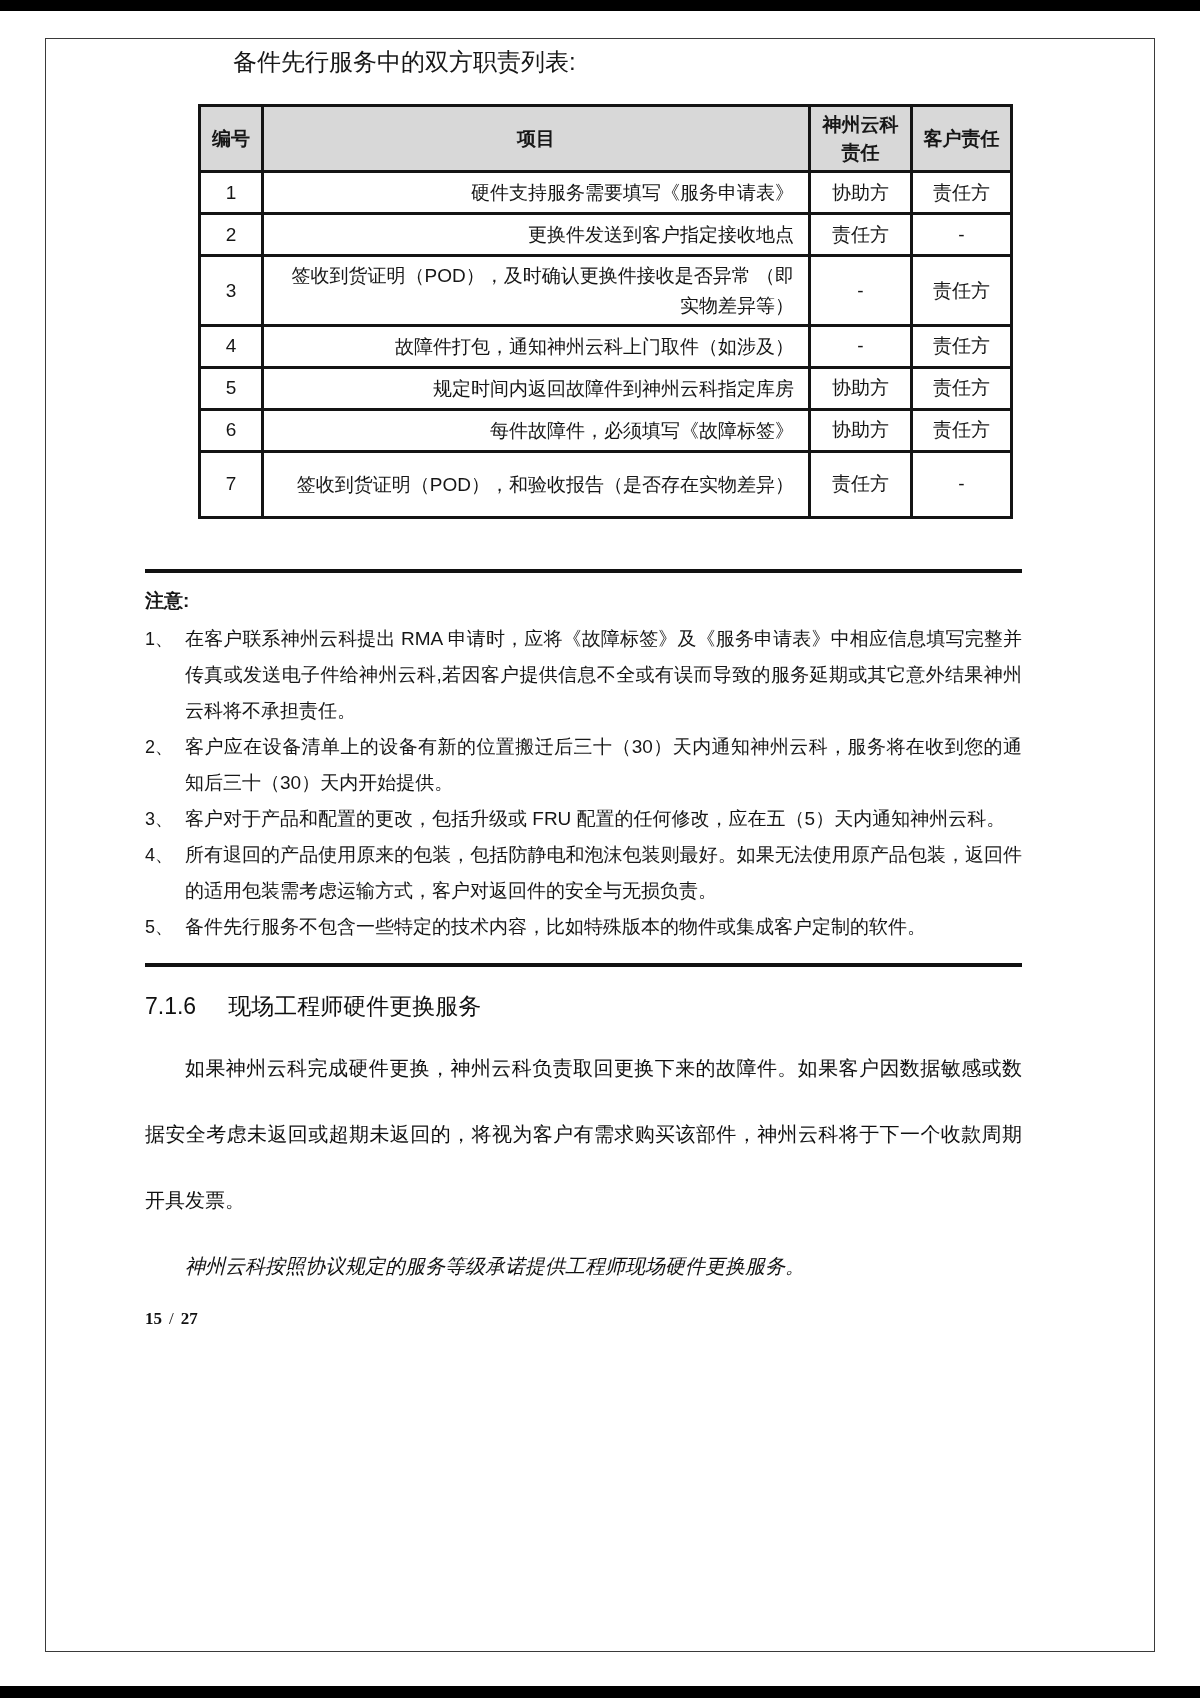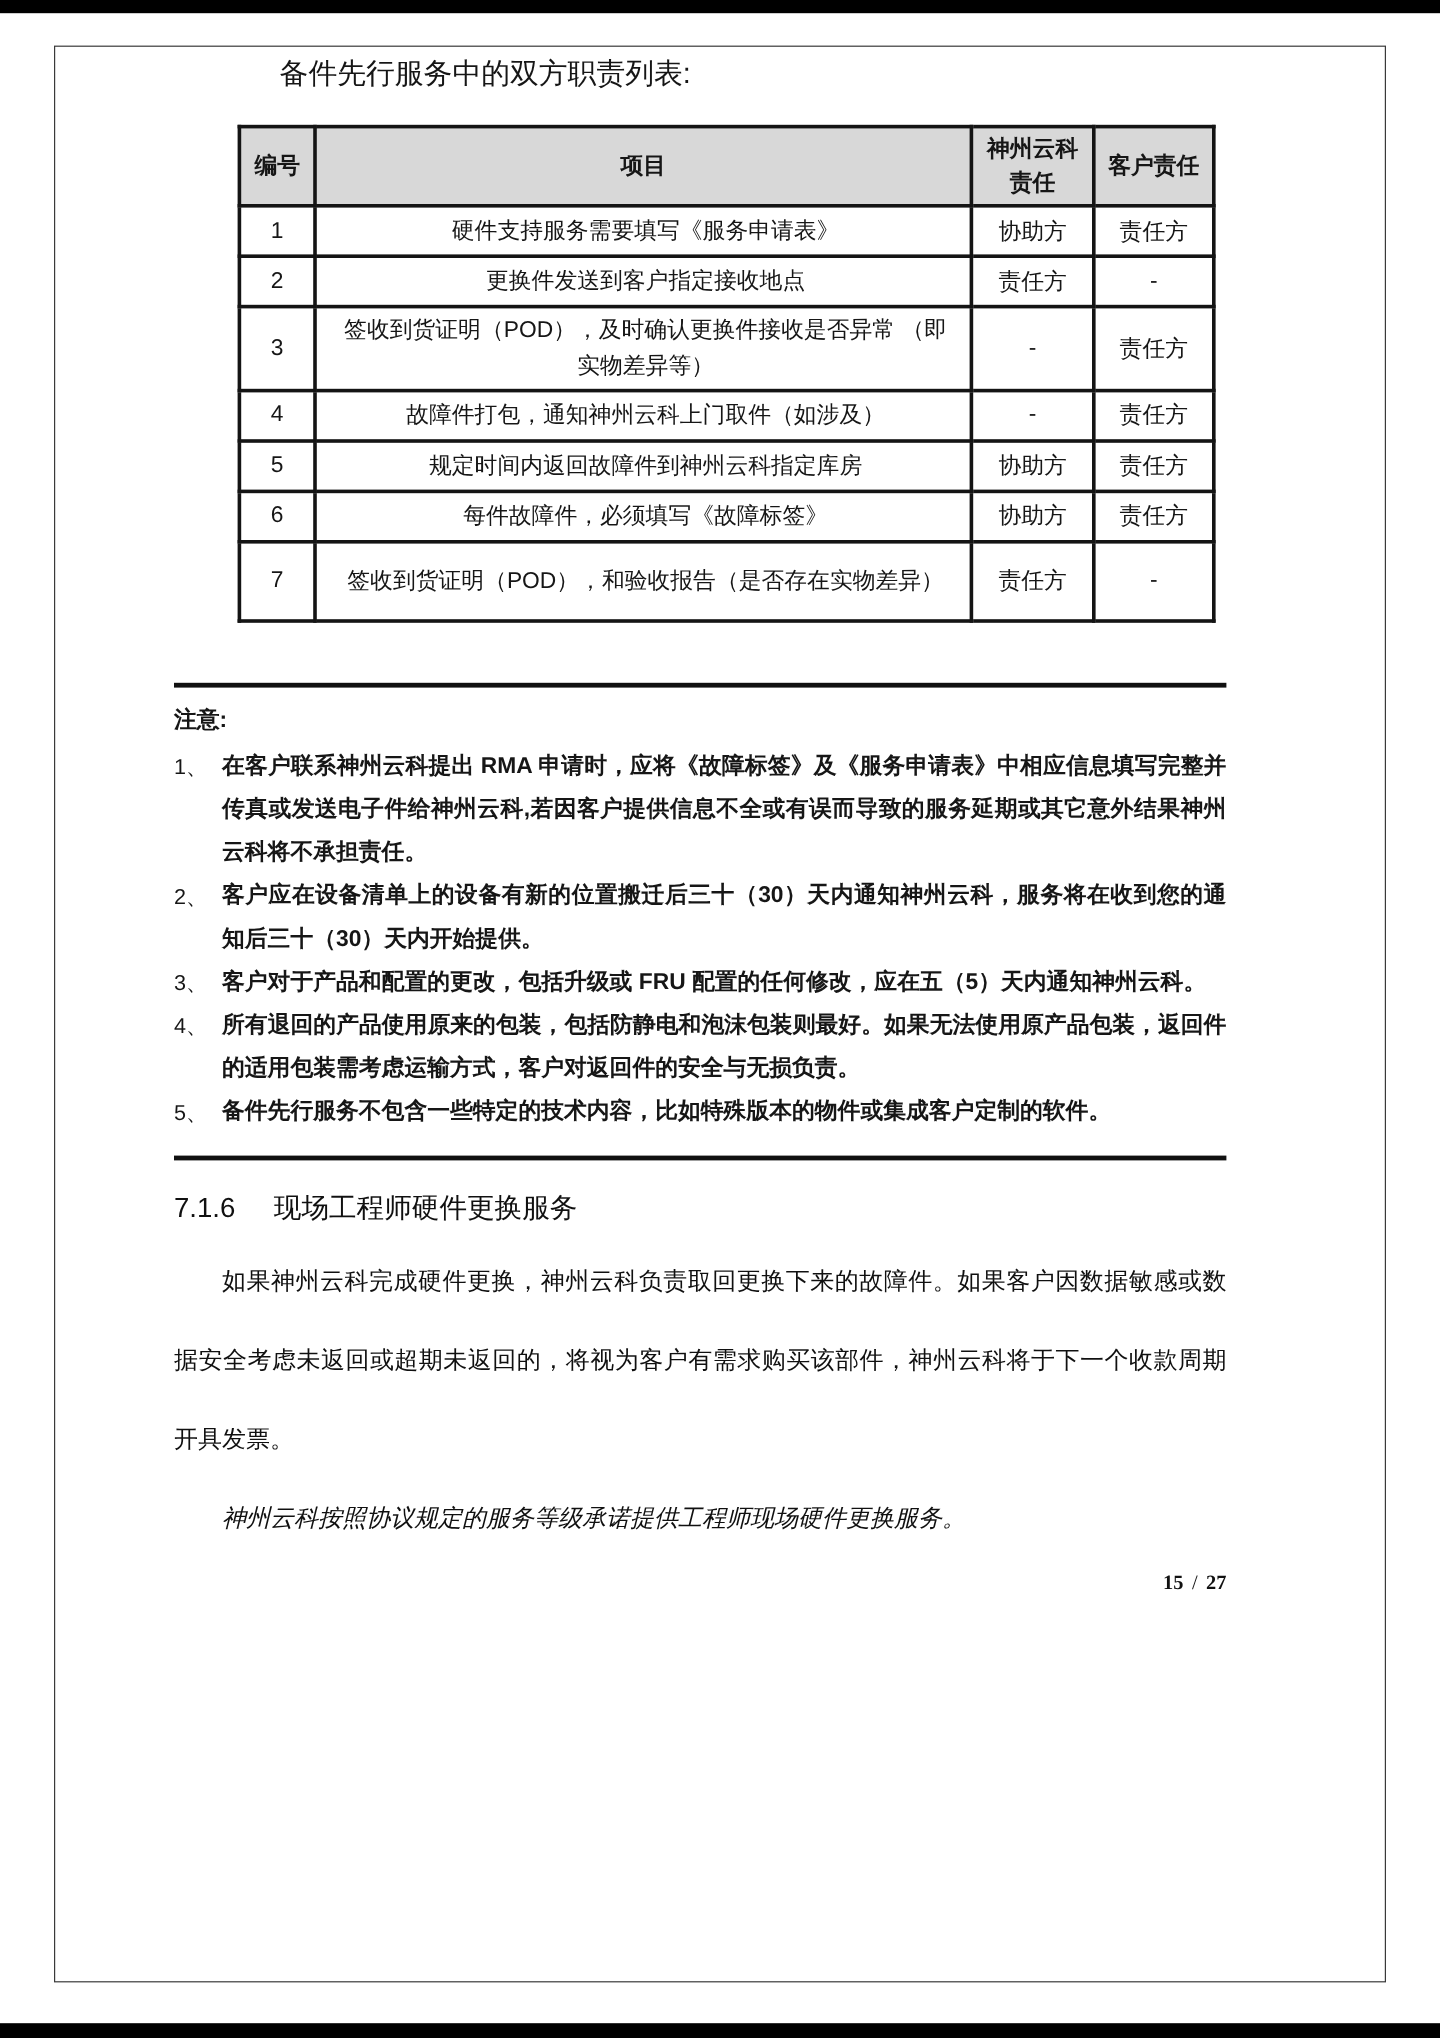--- a/index.html
+++ b/index.html
@@ -60,21 +60,21 @@
   table.resp thead tr { height: 62px; }
   table.resp thead th {
     background: var(--table-header-bg, #d8d8d8);
     font-weight: bold;
     white-space: pre-line;
     line-height: 1.45;
   }
   table.resp tbody tr { height: 42px; }
   table.resp tbody tr.tall { height: 66px; }
   table.resp td.item {
-    text-align: center;
+    text-align: right;
     padding-left: 18px;
     padding-right: 14px;
     line-height: 1.55;
   }
   .rule {
     margin-top: 50px;
     height: 4px;
     background: #111;
   }
   .rule.second { margin-top: 18px; }
@@ -86,42 +86,41 @@
   .notes { margin-top: 6px; }
   .note-item { display: flex; align-items: flex-start; }
   .note-num {
     flex: 0 0 40px;
     font-size: 18px; line-height: 36px;
   }
   .note-text {
     flex: 1;
     font-size: 19px; line-height: 36px;
     text-align: justify;
-    font-weight: bold;
   }
   .section-heading {
     margin-top: 24px;
     font-size: 23px; line-height: 30px;
     font-weight: normal;
     color: #101010;
   }
   .section-heading .sec-num { margin-right: 32px; }
   .body-para {
     margin-top: 14px;
     font-size: 20px;
     line-height: 66px;
     text-indent: 40px;
     text-align: justify;
     color: #101010;
   }
   .body-para.first { margin-top: 20px; }
   .body-para.last { margin-top: 0; font-style: italic; }
   .page-footer {
     margin-top: 8px;
-    text-align: right;
+    text-align: left;
     font-family: "Liberation Serif", serif;
     font-size: 17px; line-height: 24px;
     color: #111;
   }
   .page-footer .pf-num { font-weight: bold; }
   .page-footer .pf-sep { font-weight: normal; padding: 0 7px; }
 </style>
 </head>
 <body>
 

